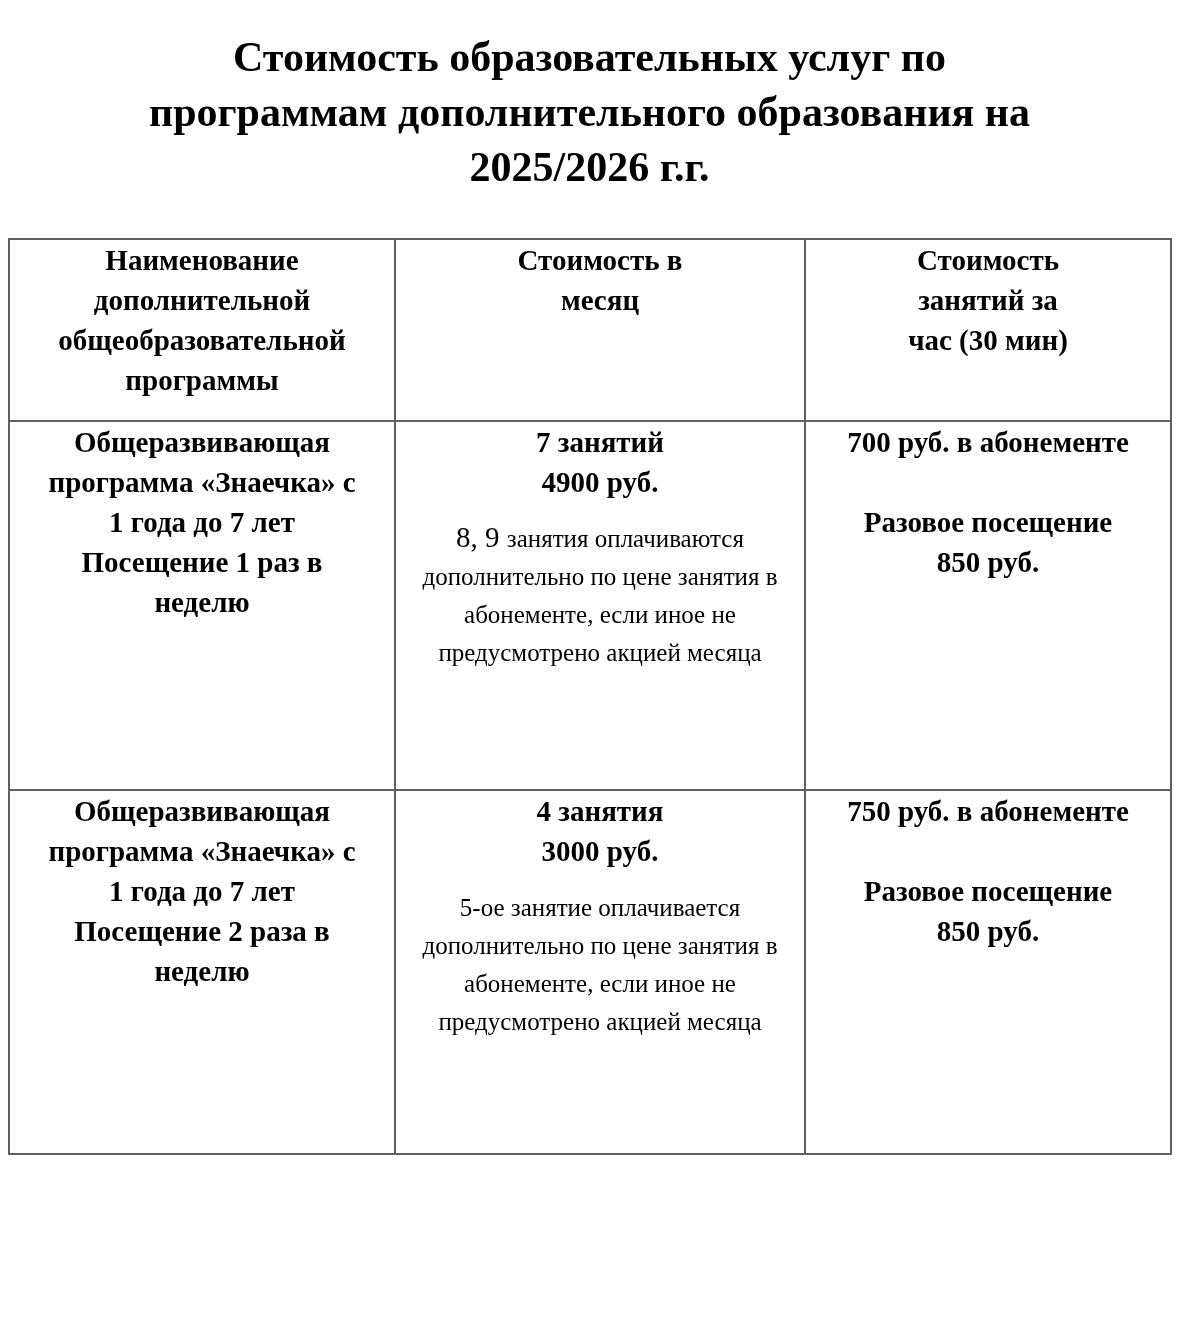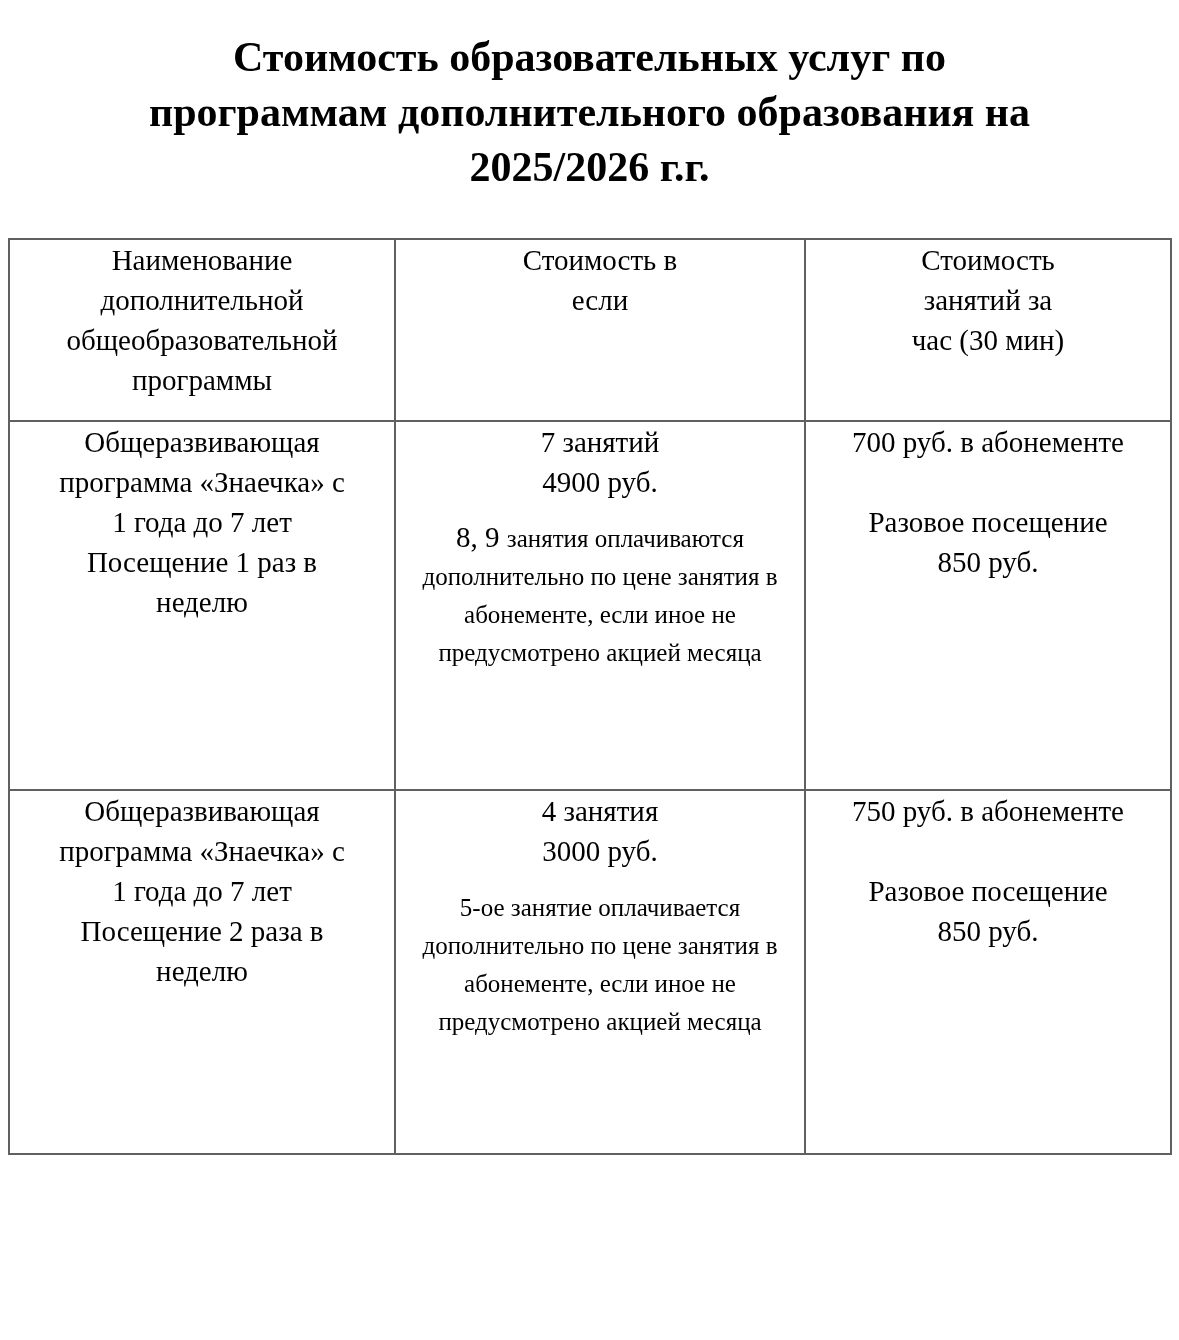--- a/index.html
+++ b/index.html
@@ -38,21 +38,21 @@
     overflow: hidden;
   }
   col.c1 { width: 386px; }
   col.c2 { width: 410px; }
   col.c3 { width: 366px; }
   tr.r-head { height: 182px; }
   tr.r-1 { height: 369px; }
   tr.r-2 { height: 364px; }
   tr.r-3 { height: 105px; }
   .pre { white-space: pre-line; }
-  .big { font-size: 29px; line-height: 40px; }
+  .big { font-size: 29px; line-height: 40px; font-weight: bold; }
   .small { font-size: 25px; line-height: 38px; }
   td.head-cell { padding-top: 14px; }
   td.program-cell { padding-top: 12px; }
   td.monthly-cell, td.hourly-cell { padding-top: 46px; padding-left: 16px; padding-right: 16px; }
   td.hourly-cell { padding-left: 6px; padding-right: 6px; margin-top: 42px; }
   td.program-cell-last { padding-top: 8px; }
   td.hourly-cell-last { padding-top: 38px; padding-left: 6px; padding-right: 6px; }
   .note { margin-top: 16px; }
   .note .lead { font-size: 29px; }
 </style>
@@ -71,21 +71,21 @@
       <col class="c2">
       <col class="c3">
     </colgroup>
     <tbody>
       <tr class="r-head">
         <td class="head-cell pre big">Наименование
 дополнительной
 общеобразовательной
 программы</td>
         <td class="head-cell pre big">Стоимость в
-если</td>
+месяц</td>
         <td class="head-cell pre big">Стоимость
 занятий за
 час (30 мин)</td>
       </tr>
 
       <tr class="r-1">
         <td class="program-cell">
           <div class="pre big">Общеразвивающая
 программа «Знаечка» с
 1 года до 7 лет

